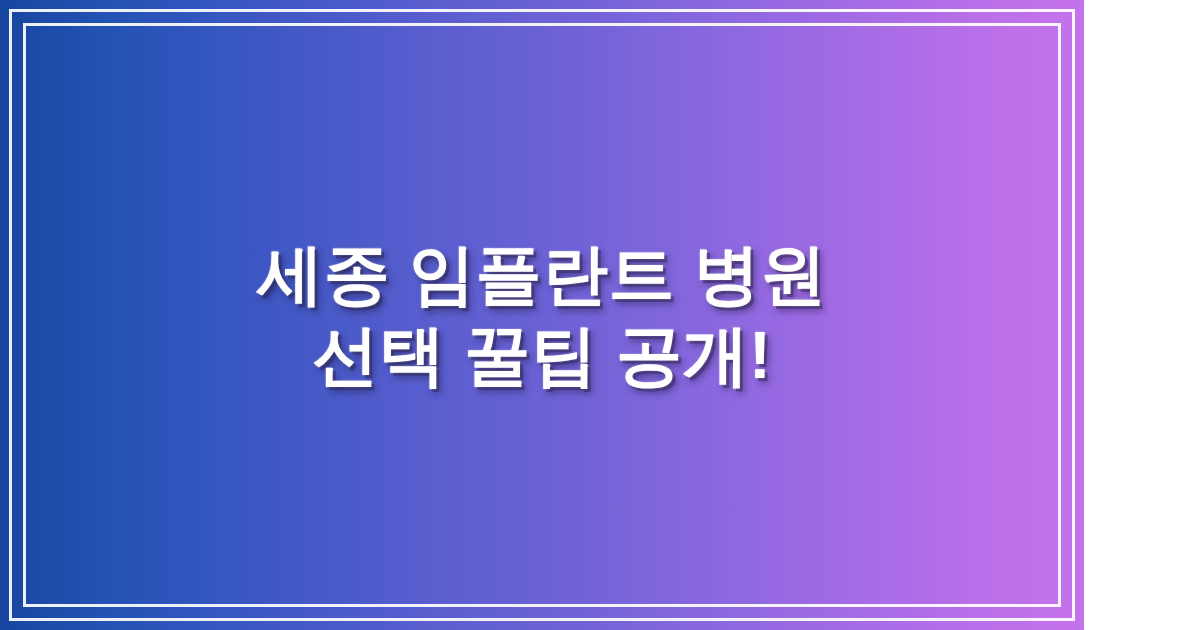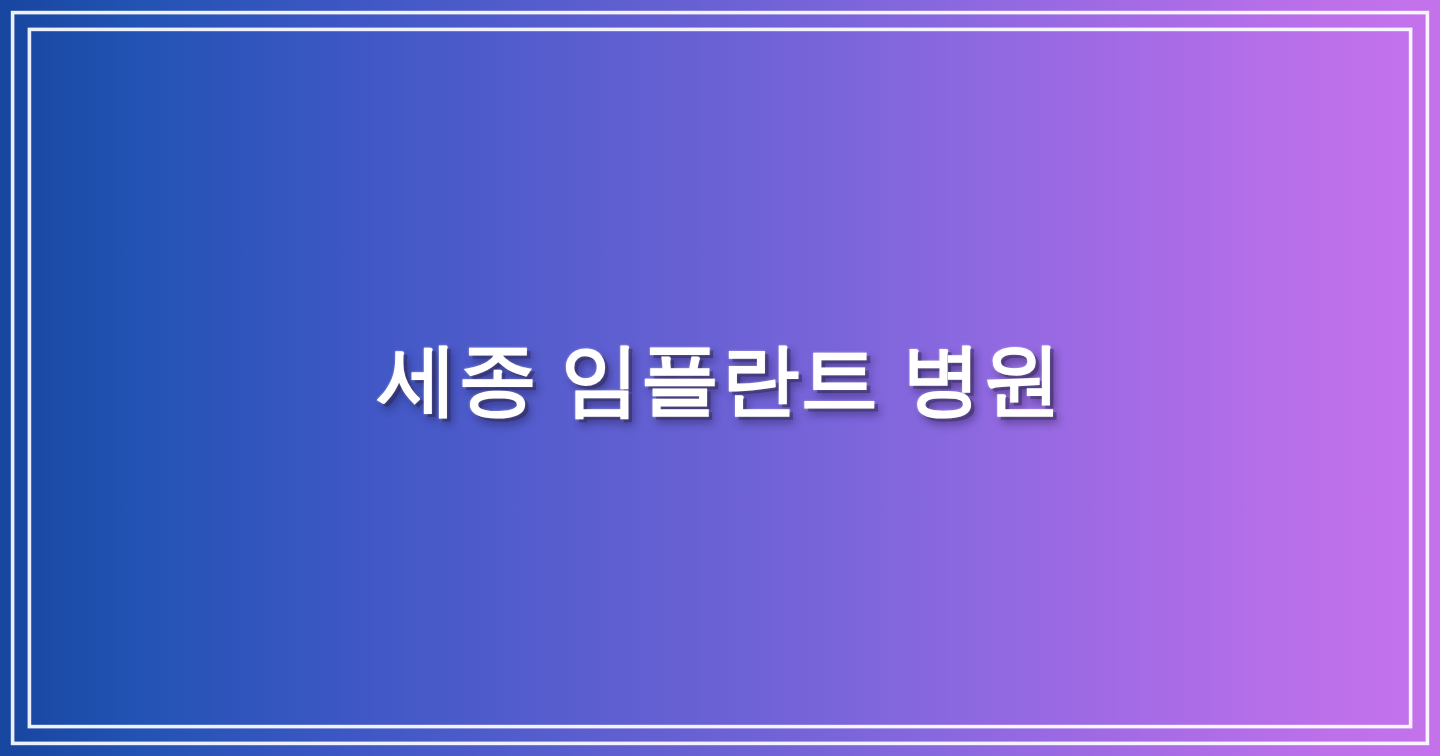--- a/index.html
+++ b/index.html
@@ -4,21 +4,21 @@
 <title>Thumbnail Banner</title>
 <style>
   html, body {
     margin: 0;
     padding: 0;
     background: #ffffff;
   }
 
   .banner {
     position: relative;
-    width: 1200px;
+    width: 1084px;
     height: 630px;
     overflow: hidden;
     box-sizing: border-box;
     font-family: "Liberation Sans", "DejaVu Sans", sans-serif;
   }
 
   
   .banner-bg {
     position: absolute;
     inset: 0;
@@ -91,15 +91,16 @@
 
 <div class="banner">
 
   <div class="banner-bg"></div>
 
   <div class="frame-outer"></div>
   <div class="frame-inner"></div>
 
   <div class="title-wrap">
     <span class="title-line">세종 임플란트 병원</span>
+    <span class="title-line">선택 꿀팁 공개!</span>
   </div>
 
 </div>
 
 </body></html>

